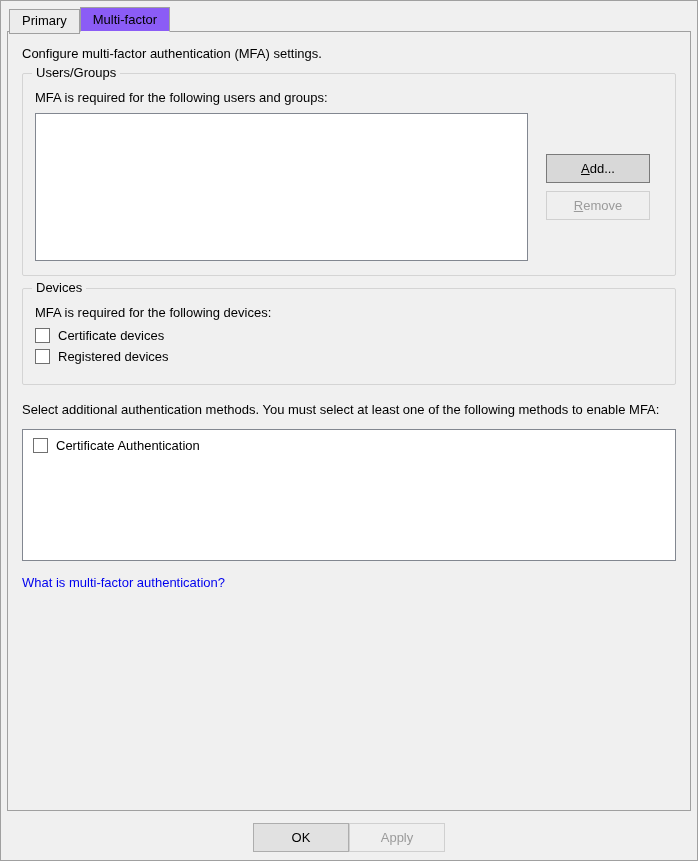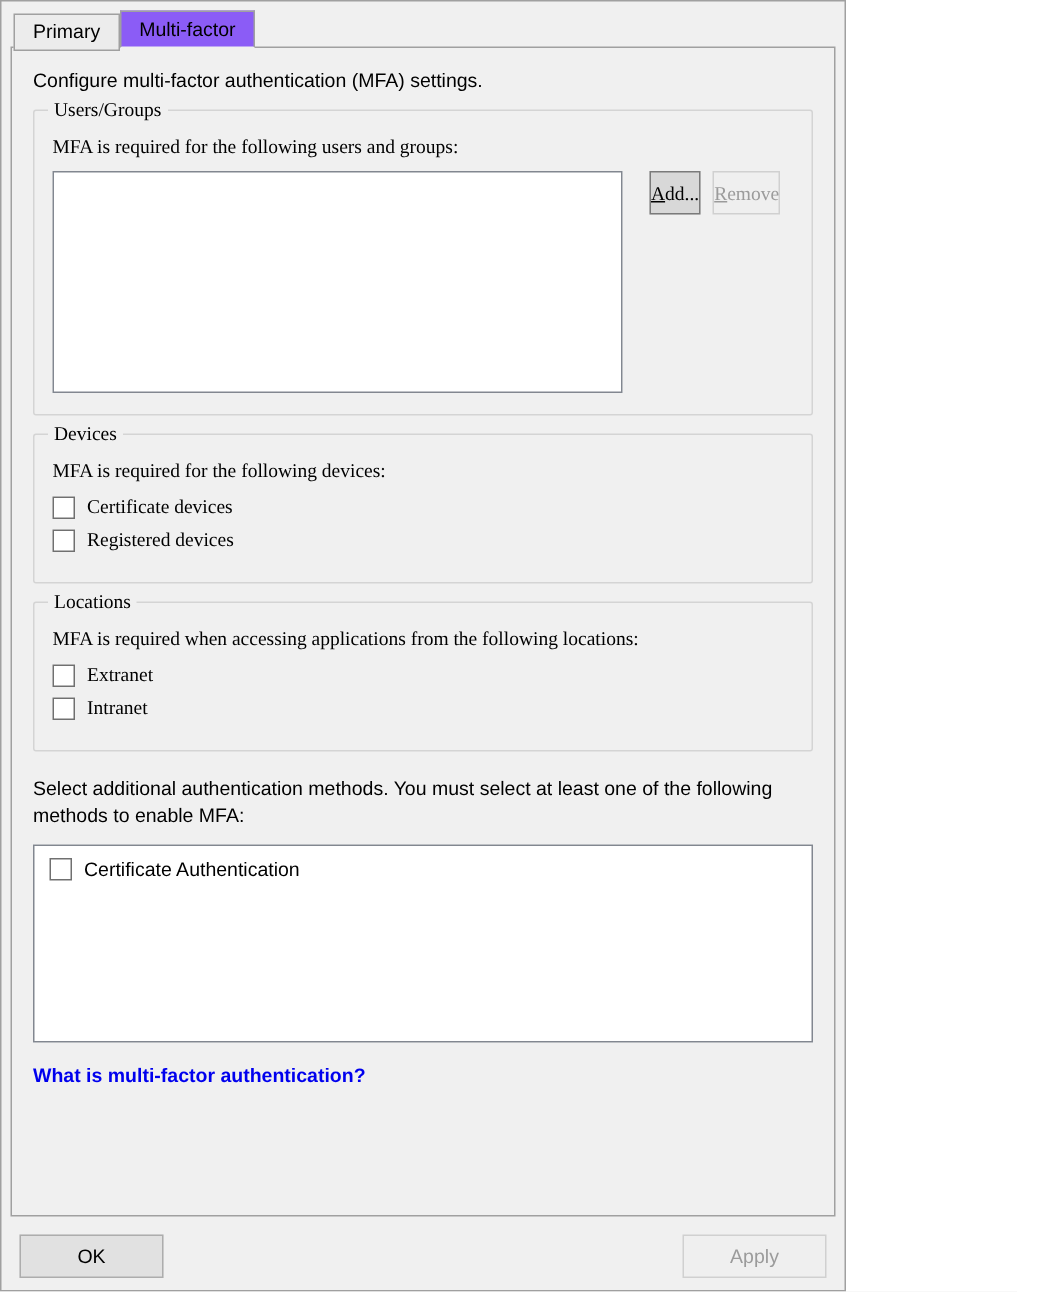--- a/index.html
+++ b/index.html
@@ -10,21 +10,21 @@
     body {
       font-family: "Segoe UI", Tahoma, sans-serif;
       font-size: 13px;
       color: #000;
       background: #fff;
       width: 698px;
       height: 861px;
       overflow: hidden;
     }
     .dialog {
-      width: 564px;
+      width: 698px;
       height: 861px;
       background: #f0f0f0;
       border: 1px solid #a0a0a0;
       display: flex;
       flex-direction: column;
       padding: 6px 6px 6px 6px;
     }
     .tab-strip {
       display: flex;
       position: relative;
@@ -60,24 +60,23 @@
       position: relative;
       display: flex;
       flex-direction: column;
     }
     .description {
       margin-bottom: 12px;
     }
     .groupbox {
       border: 1px solid #d4d4d4;
       border-radius: 2px;
-      padding: 10px 4px 14px 12px;
+      padding: 10px 25px 14px 12px;
       margin-bottom: 12px;
       position: relative;
-      font-family: Liberation Serif, serif;
     }
     .groupbox-legend {
       position: absolute;
       top: -9px;
       left: 9px;
       background: #f0f0f0;
       padding: 0 4px;
       font-size: 13px;
     }
     .groupbox-label {
@@ -88,23 +87,24 @@
       gap: 18px;
     }
     .listbox {
       flex: 1;
       background: #fff;
       border: 1px solid #828790;
       height: 148px;
     }
     .side-buttons {
       display: flex;
-      flex-direction: row;
+      flex-direction: column;
       gap: 8px;
       width: 104px;
+      justify-content: center;
     }
     .btn {
       font-family: inherit;
       font-size: 13px;
       background: #e1e1e1;
       border: 1px solid #adadad;
       height: 29px;
       cursor: pointer;
       text-align: center;
       padding: 0;
@@ -141,25 +141,24 @@
       background: #fff;
       border: 1px solid #828790;
       padding: 8px 10px;
       height: 132px;
     }
     .help-link {
       color: #0000ee;
       margin-top: 14px;
       cursor: pointer;
       display: inline-block;
-      font-weight: bold;
     }
     .button-row {
       display: flex;
-      justify-content: space-between;
+      justify-content: center;
       padding: 12px 6px 2px 6px;
     }
     .footer-btn {
       font-family: inherit;
       font-size: 13px;
       width: 96px;
       height: 29px;
       background: #e1e1e1;
       border: 1px solid #adadad;
       cursor: pointer;
@@ -211,32 +210,20 @@
       <div class="checkbox-row">
         <span class="checkbox-box"></span>
         <span>Certificate devices</span>
       </div>
       <div class="checkbox-row">
         <span class="checkbox-box"></span>
         <span>Registered devices</span>
       </div>
     </div>
 
-    <div class="groupbox">
-      <div class="groupbox-legend">Locations</div>
-      <div class="groupbox-label">MFA is required when accessing applications from the following locations:</div>
-      <div class="checkbox-row">
-        <span class="checkbox-box"></span>
-        <span>Extranet</span>
-      </div>
-      <div class="checkbox-row">
-        <span class="checkbox-box"></span>
-        <span>Intranet</span>
-      </div>
-    </div>
 
     <div class="section-text">Select additional authentication methods. You must select at least one of the following methods to enable MFA:</div>
     <div class="methods-box">
       <div class="checkbox-row" style="margin:0;text-align:center;">
         <span class="checkbox-box"></span>
         <span>Certificate Authentication</span>
       </div>
     </div>
 
     <a class="help-link">What is multi-factor authentication?</a>

